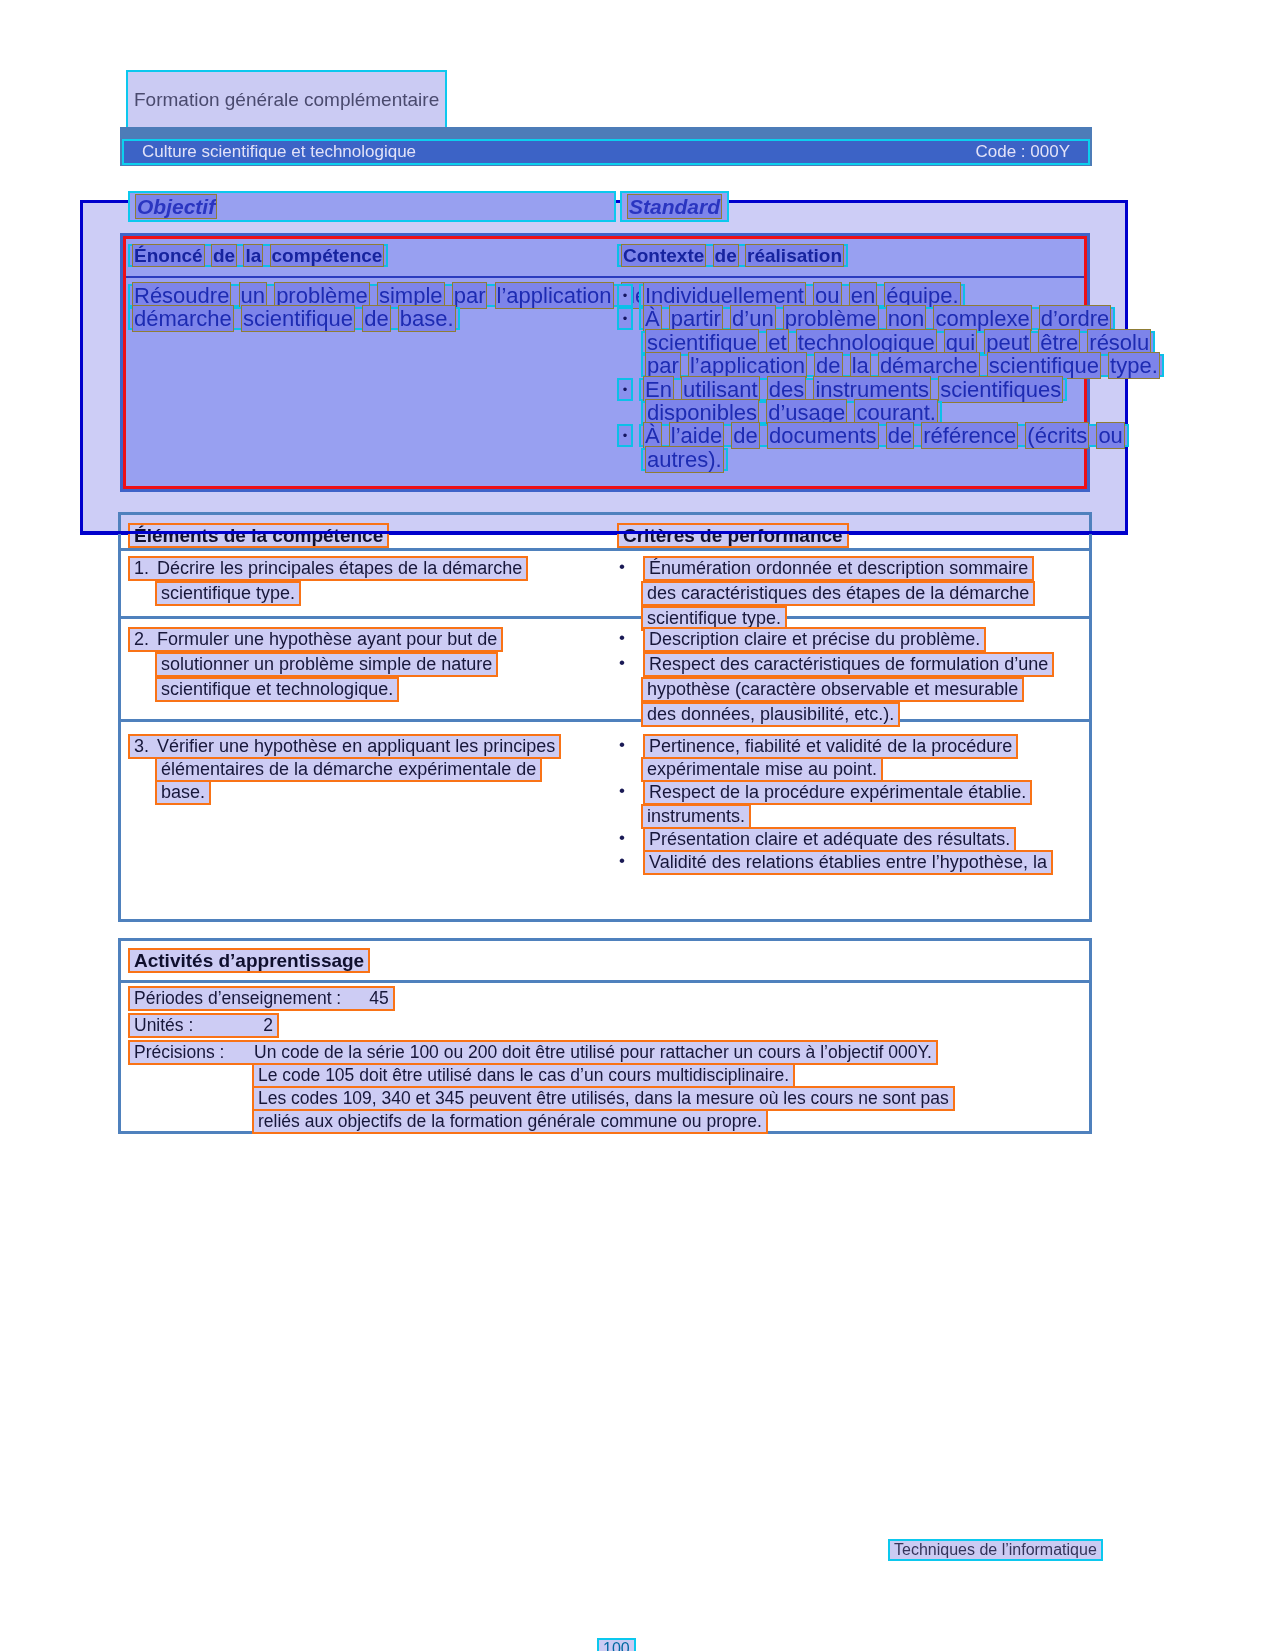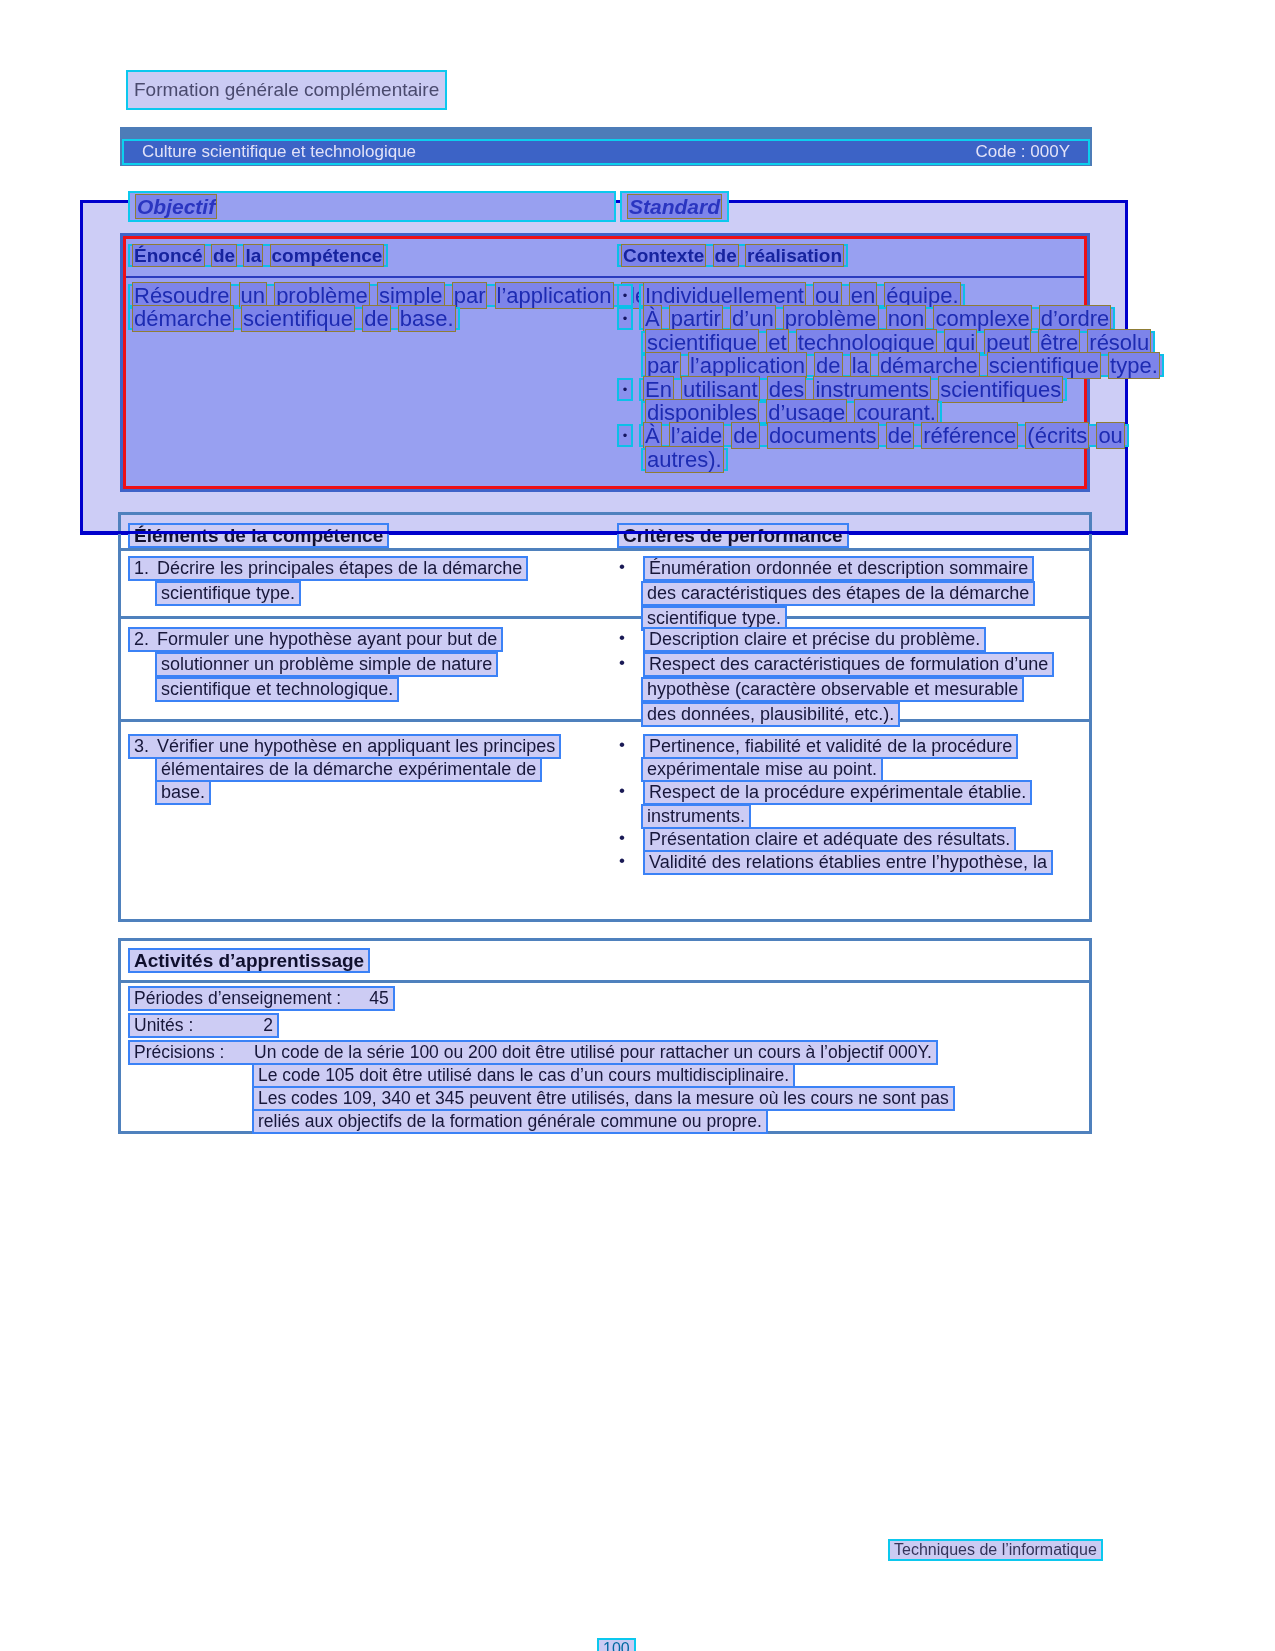--- a/index.html
+++ b/index.html
@@ -1,21 +1,21 @@
 <!DOCTYPE html>
 <html><head>
 <meta charset="utf-8">
 <style>
   html,body{margin:0;padding:0;background:#ffffff;}
   .page{position:relative;width:1275px;height:1651px;background:#ffffff;
         font-family:"Liberation Sans", sans-serif;overflow:hidden;}
 
   
   .hl{display:inline-block;background:#cbcbf3;border:2px solid #0cc8ee;
-      padding:7px 6px;font-size:19px;color:#4a4a6e;white-space:nowrap;}
+      padding:17px 6px;font-size:19px;color:#4a4a6e;white-space:nowrap;}
 
   
   .title{position:absolute;left:126px;top:70px;}
 
   
   .headerband{position:absolute;left:120px;top:127px;width:972px;height:39px;background:#4d7cb8;}
   .headerstrip{position:absolute;left:2px;top:12px;right:2px;height:22px;background:#3c63c6;
       border:2px solid #0cd0ee;display:flex;justify-content:space-between;align-items:center;
       padding:0 18px;font-size:17px;color:#e2e2f8;white-space:nowrap;}
 
@@ -49,21 +49,21 @@
   .lr1{height:23.4px;white-space:nowrap;}
   .dot1{display:inline-block;width:12px;background:#8a91ee;border:2px solid #0cc0e8;
       color:#151560;margin-right:6px;text-align:center;font-size:13px;line-height:19px;
       vertical-align:top;}
   .cont1{padding-left:24px;}
 
   
   .t2{position:absolute;left:118px;top:512px;width:974px;height:410px;
       border:3px solid #4f81bd;box-sizing:border-box;z-index:2;}
   .t2bg{position:absolute;left:0;right:0;top:33px;bottom:0;background:#ffffff;}
-  .hl2{display:inline-block;background:#cdccf4;border:2px solid #3b82f6;color:#17173a;
+  .hl2{display:inline-block;background:#cdccf4;border:2px solid #f97316;color:#17173a;
       font-size:18px;line-height:19px;padding:1px 4px;white-space:nowrap;}
   .t2h{position:absolute;z-index:3;}
   .t2h .hl2{font-weight:bold;font-size:19px;color:#0f0f2d;}
   .t2sep{position:absolute;left:0;right:0;height:3px;background:#4f81bd;z-index:3;}
   .t2row{position:absolute;z-index:3;}
   .lr2{height:25px;white-space:nowrap;}
   .lr3{height:23.2px;white-space:nowrap;}
   .num{display:inline-block;width:23px;}
   .ind{padding-left:27px;}
   .dot2{display:inline-block;width:24px;color:#1a1a55;font-size:17px;line-height:21px;

